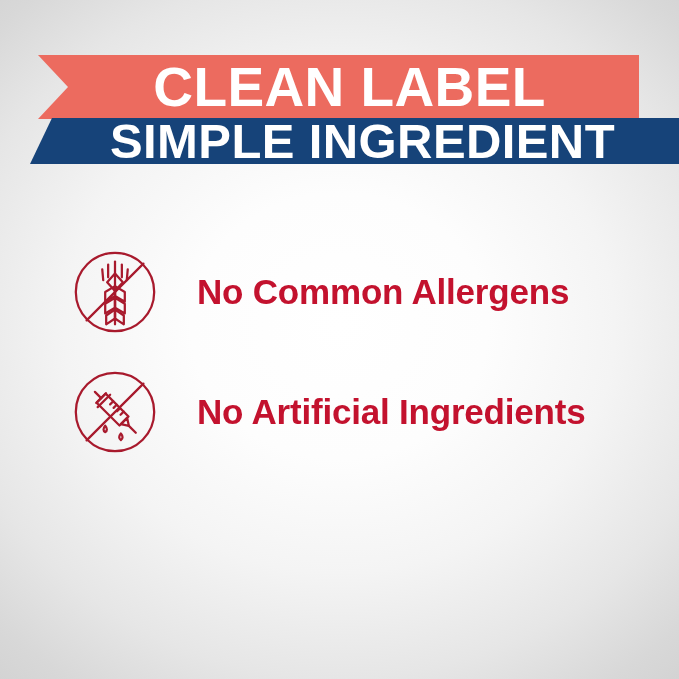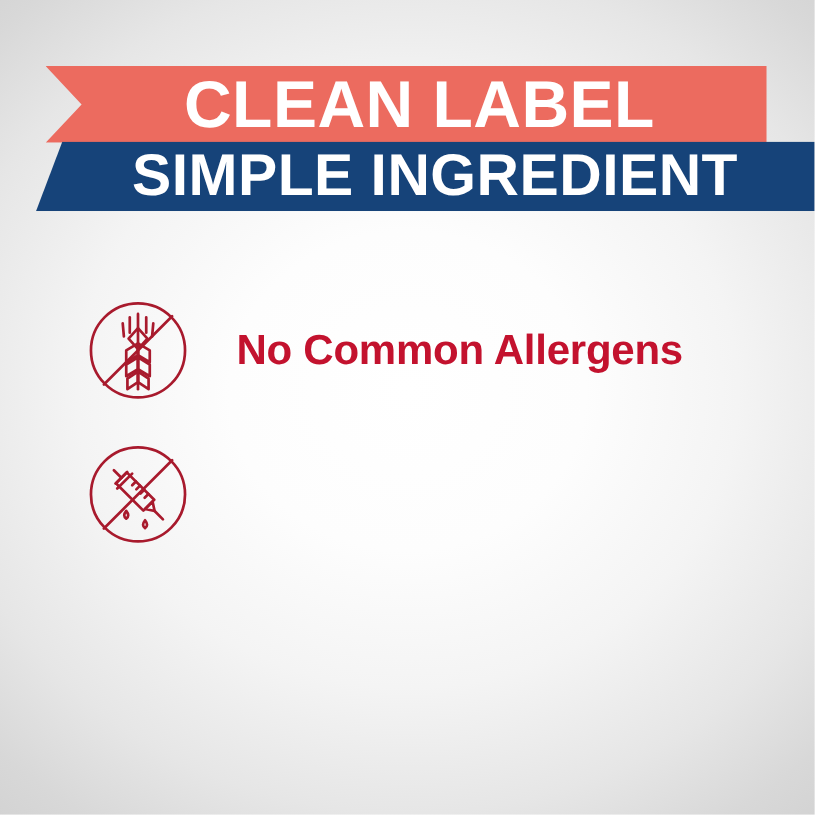--- a/index.html
+++ b/index.html
@@ -51,21 +51,21 @@
     height: 64px;
     background: #ec6b5f;
     clip-path: polygon(0 0, 100% 0, 100% 100%, 0 100%, 30px 50%);
   }
 
   
   #band-blue {
     left: 30px;
     top: 63px;
     width: 649px;
-    height: 58px;
+    height: 46px;
     background: #164379;
     clip-path: polygon(22px 0, 100% 0, 100% 100%, 0 100%);
   }
 
   .band-text {
     color: #ffffff;
     font-weight: bold;
     letter-spacing: 0.4px;
     white-space: nowrap;
     line-height: 1;
@@ -199,17 +199,18 @@
 
             <path d="M63 45.5 L70 50 L63 54.5 Z"></path>
 
             <line x1="70" y1="50" x2="80" y2="50"></line>
           </g>
 
           <path d="M40 64 q3.4 4.2 0 6.6 q-3.4 -2.4 0 -6.6 Z"></path>
           <path d="M56 72 q3.4 4.2 0 6.6 q-3.4 -2.4 0 -6.6 Z"></path>
         </g>
       </svg>
+      <div class="feature-label">No Artificial Ingredients</div>
     </div>
 
   </div>
 
 </div>
 
 </body></html>

